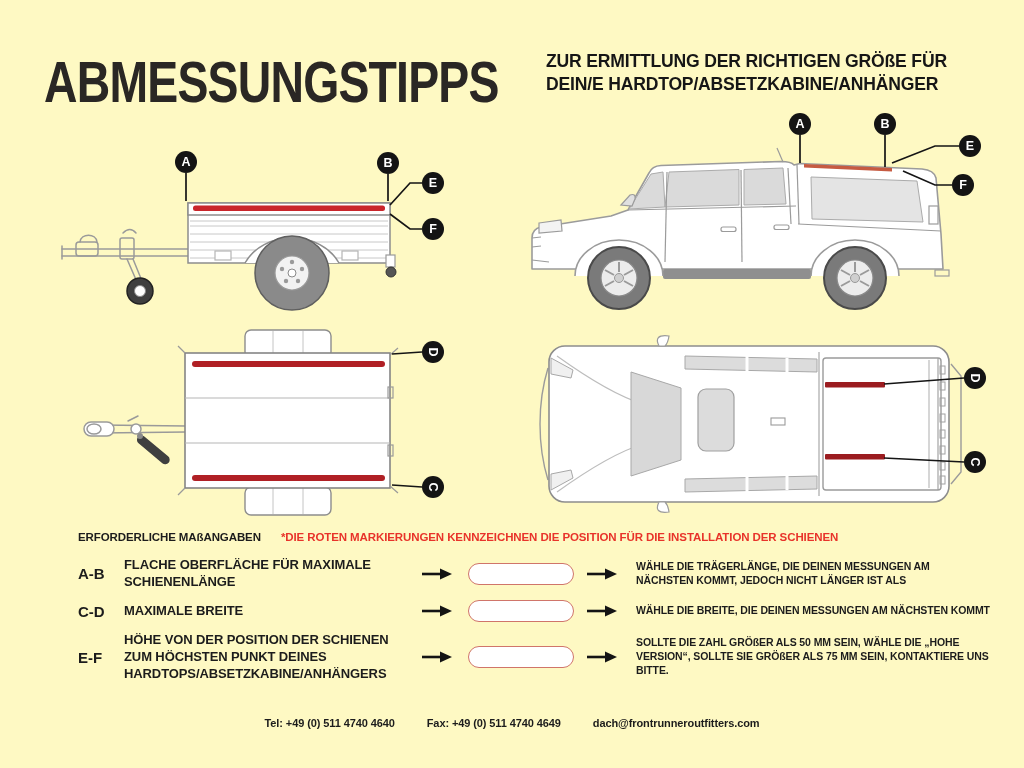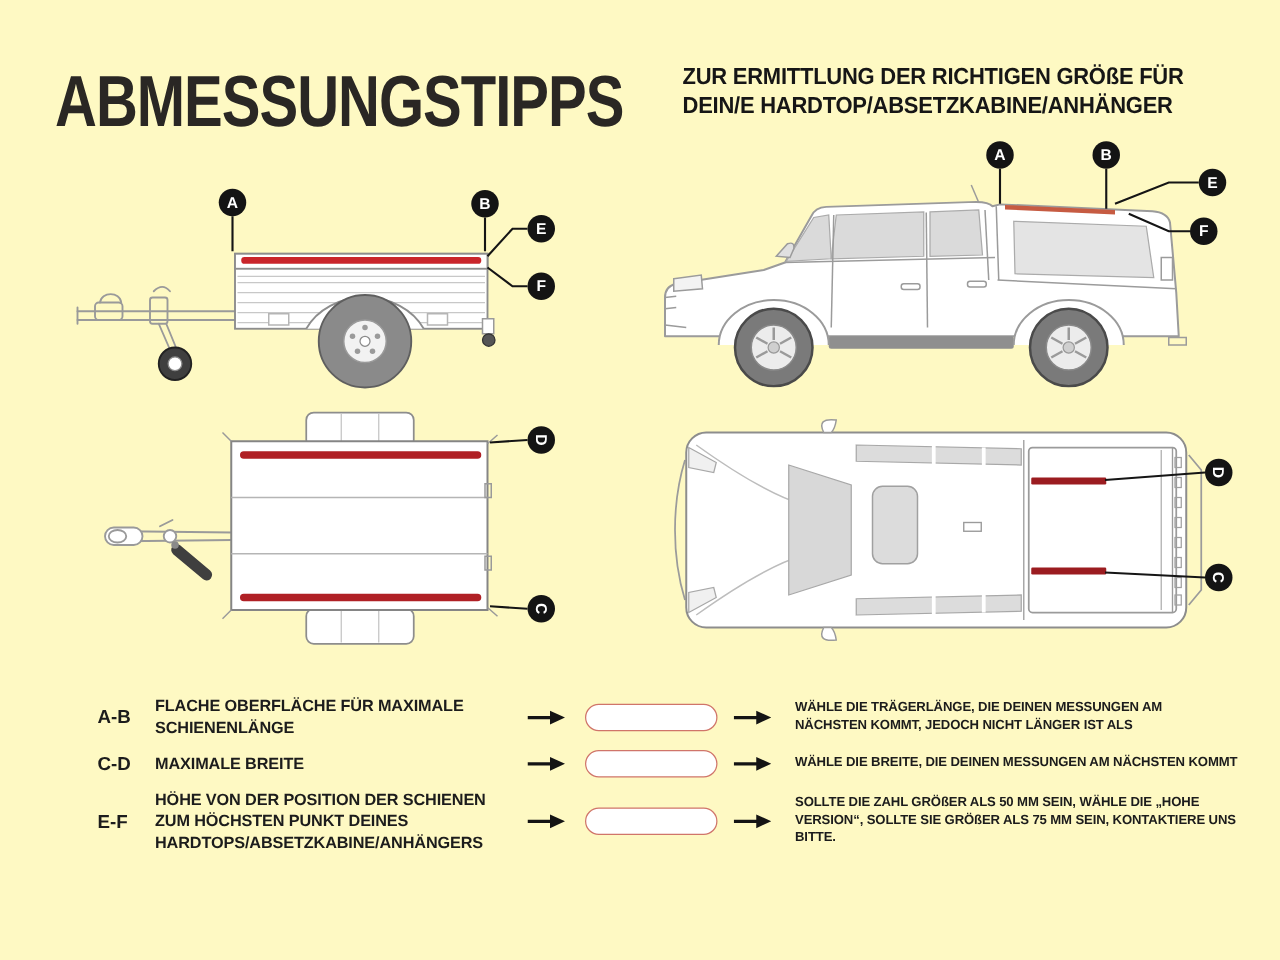--- a/index.html
+++ b/index.html
@@ -284,20 +284,24 @@
   <div class="badge rot" style="left:422px;top:476px">
       <span>C</span>
     </div>
   <div class="badge rot" style="left:964px;top:367px">
       <span>D</span>
     </div>
   <div class="badge rot" style="left:964px;top:451px">
       <span>C</span>
     </div>
 
+  <div class="meas-head">
+    <span>ERFORDERLICHE MAßANGABEN</span>
+    <span class="red">*DIE ROTEN MARKIERUNGEN KENNZEICHNEN DIE POSITION FÜR DIE INSTALLATION DER SCHIENEN</span>
+  </div>
 
   <div class="rows">
 
     <div class="mrow">
       <span class="code">A-B</span>
       <span class="lbl">FLACHE OBERFLÄCHE FÜR MAXIMALE SCHIENENLÄNGE</span>
       <span class="arrcell">
           <svg width="30" height="12" viewBox="0 0 30 12">
             <line x1="0" y1="6" x2="19" y2="6" stroke="#141414" stroke-width="2.6"></line>
             <polygon points="18,0.5 30,6 18,11.5" fill="#141414"></polygon>
@@ -346,14 +350,19 @@
           <svg width="30" height="12" viewBox="0 0 30 12">
             <line x1="0" y1="6" x2="19" y2="6" stroke="#141414" stroke-width="2.6"></line>
             <polygon points="18,0.5 30,6 18,11.5" fill="#141414"></polygon>
           </svg>
         </span>
       <span class="instr">SOLLTE DIE ZAHL GRÖßER ALS 50 MM SEIN, WÄHLE DIE „HOHE VERSION“, SOLLTE SIE GRÖßER ALS 75 MM SEIN, KONTAKTIERE UNS BITTE.</span>
     </div>
 
   </div>
 
+  <div class="footer">
+    <span>Tel: +49 (0) 511 4740 4640</span>
+    <span>Fax: +49 (0) 511 4740 4649</span>
+    <span>dach@frontrunneroutfitters.com</span>
+  </div>
 
 </div>
 
 </body></html>

